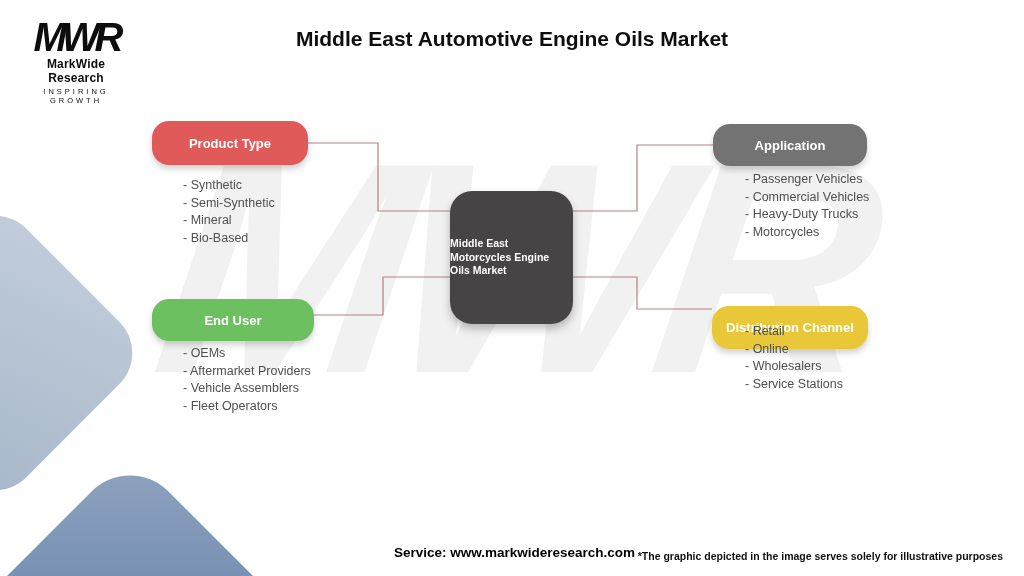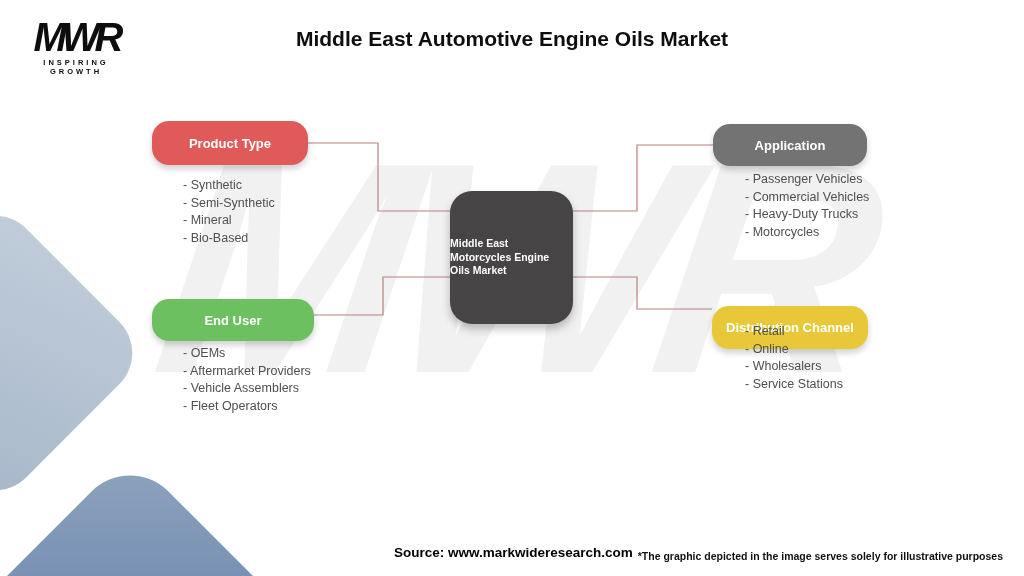--- a/index.html
+++ b/index.html
@@ -49,21 +49,21 @@
   .logo {
     position: absolute; left: 20px; top: 18px;
     width: 112px; text-align: center; z-index: 3;
     color: #0d0d0d;
   }
   .logo-monogram {
     font-size: 40px; font-weight: 900; font-style: italic;
     letter-spacing: -5px; line-height: 0.95;
   }
   .logo-name { font-size: 12px; font-weight: 700; letter-spacing: 0.2px; margin-top: 1px; }
-  .logo-tagline { font-size: 7.5px; font-weight: 700; letter-spacing: 3px; margin-top: 2px; }
+  .logo-tagline { font-size: 7.5px; font-weight: 400; letter-spacing: 3px; margin-top: 2px; }
 
   .page-title {
     position: absolute; left: 0; right: 0; top: 27px;
     text-align: center;
     font-size: 21px; font-weight: 700; color: #0e0e0e;
     z-index: 3;
   }
 
   
   .connectors {
@@ -120,20 +120,21 @@
 </style>
 </head>
 <body>
 
 <div class="watermark">MWR</div>
 <div class="diamond diamond-light"></div>
 <div class="diamond diamond-dark"></div>
 
 <div class="logo">
   <div class="logo-monogram">MWR</div>
+  <div class="logo-name">MarkWide Research</div>
   <div class="logo-tagline">INSPIRING GROWTH</div>
 </div>
 
 <div class="page-title">Middle East Automotive Engine Oils Market</div>
 
 <svg class="connectors" width="1024" height="576" viewBox="0 0 1024 576">
   <polyline points="308,143 378,143 378,211 450,211" fill="none" stroke="#b5827f" stroke-width="1.2"></polyline>
   <polyline points="573,211 637,211 637,145 713,145" fill="none" stroke="#b5827f" stroke-width="1.2"></polyline>
   <polyline points="314,315 383,315 383,277 450,277" fill="none" stroke="#b5827f" stroke-width="1.2"></polyline>
   <polyline points="573,277 637,277 637,309 712,309" fill="none" stroke="#b5827f" stroke-width="1.2"></polyline>
@@ -179,14 +180,14 @@
   <div>- Fleet Operators</div>
 </div>
 
 <div class="item-list list-distribution">
   <div>- Retail</div>
   <div>- Online</div>
   <div>- Wholesalers</div>
   <div>- Service Stations</div>
 </div>
 
-<div class="source-text">Source: www.markwideresearch.com</div>
+<div class="source-text">Service: www.markwideresearch.com</div>
 <div class="disclaimer-text">*The graphic depicted in the image serves solely for illustrative purposes</div>
 
 </body></html>

